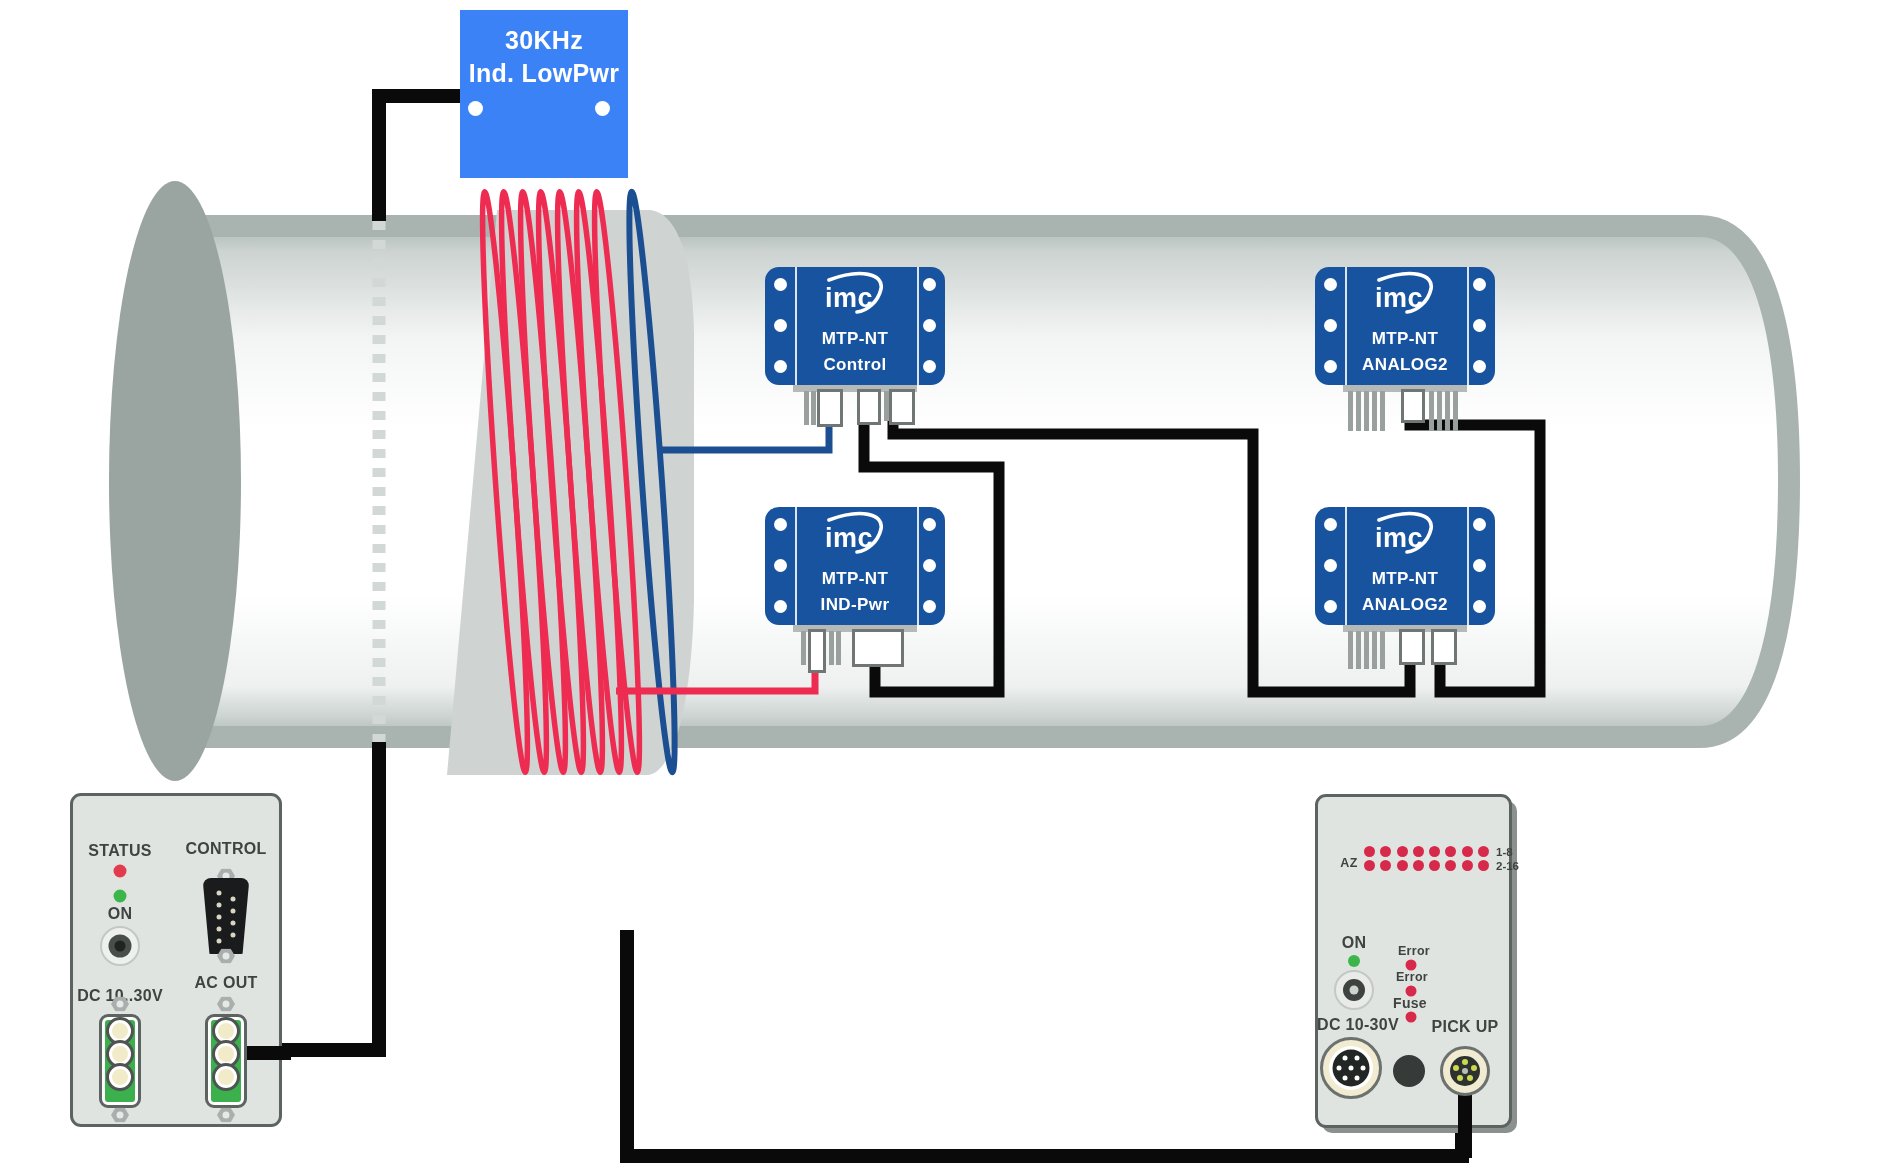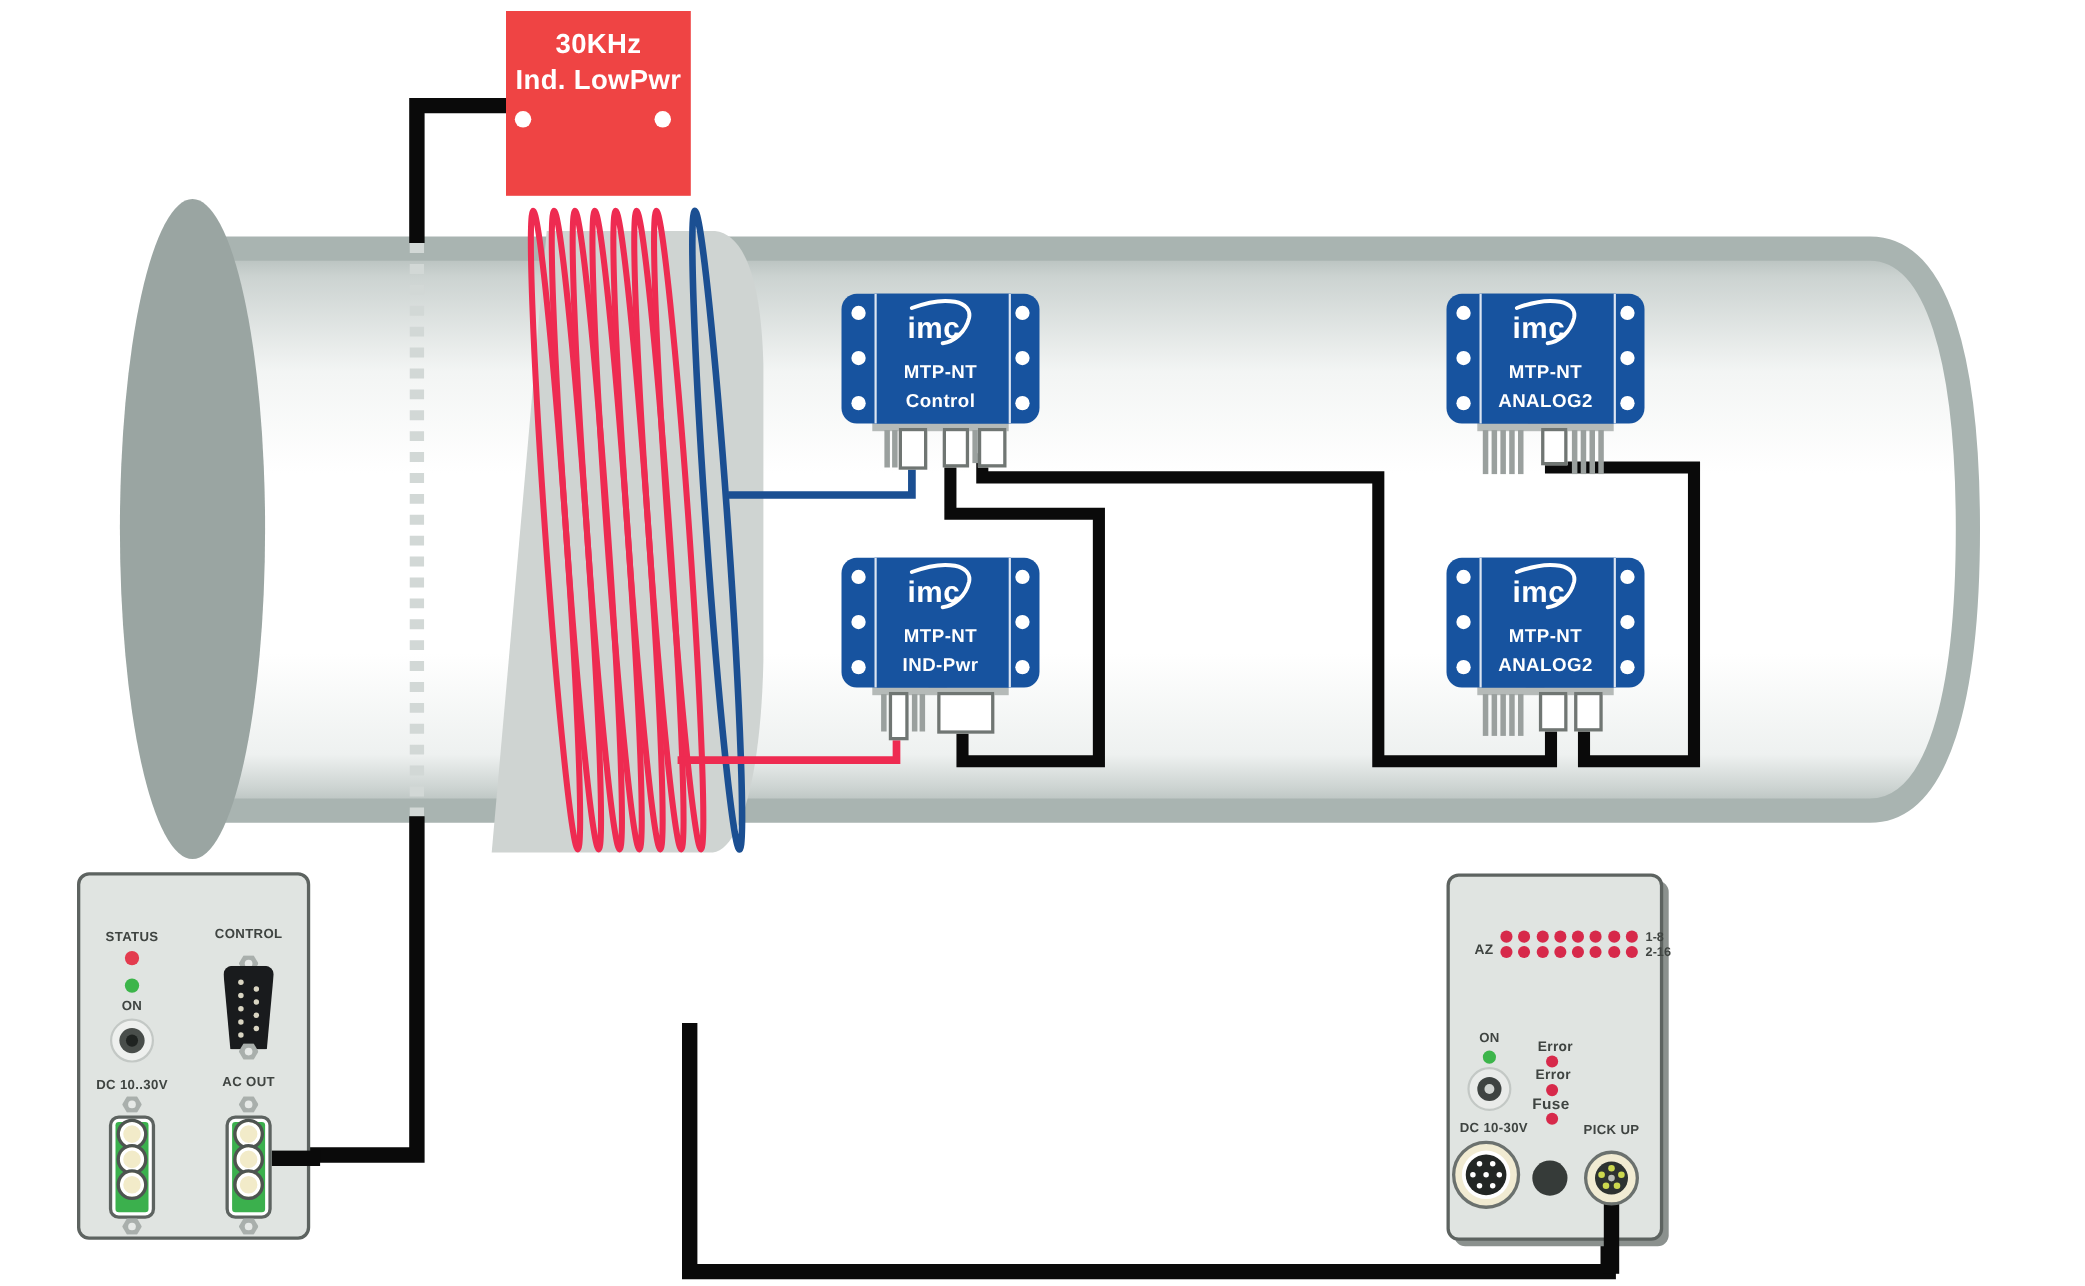--- a/index.html
+++ b/index.html
@@ -1,21 +1,21 @@
 <!DOCTYPE html>
 <html><head>
 <meta charset="utf-8">
 <style>
   html,body{margin:0;padding:0;background:#fff;}
   .stage{position:relative;width:1895px;height:1169px;background:#fff;
          font-family:"Liberation Sans",sans-serif;overflow:hidden;}
   .scene-svg{position:absolute;left:0;top:0;}
 
   
-  .blackbox{position:absolute;background:#ef4444;color:#fff;text-align:center;}
+  .blackbox{position:absolute;background:#3b82f6;color:#fff;text-align:center;}
   .bb-line{font-size:25px;line-height:33px;font-weight:600;letter-spacing:.3px;}
   .bb-hole{position:absolute;width:15px;height:15px;border-radius:50%;background:#fff;}
 
   
   .module{position:absolute;width:180px;height:150px;}
   .mod-body{position:absolute;left:0;top:0;width:180px;height:118px;background:#17539f;border-radius:14px;}
   .mod-panel{position:absolute;left:30px;top:0;width:120px;height:118px;background:#17539f;
              border-left:2px solid #dce5f2;border-right:2px solid #dce5f2;}
   .mod-holes{position:absolute;top:11px;display:flex;flex-direction:column;gap:28px;}
   .mod-holes.l{left:9px;} .mod-holes.r{left:158px;}
@@ -27,21 +27,21 @@
             font-size:17px;letter-spacing:.4px;}
   .mline1{top:62px;} .mline2{top:88px;}
   .mod-strip{position:absolute;left:28px;top:116px;width:124px;height:9px;background:#b5bab8;}
   .cbox{position:absolute;background:#fff;border:3px solid #707673;box-sizing:border-box;}
   .cpin{position:absolute;width:5px;background:#9aa09e;}
   .cdome{position:absolute;height:11px;background:#9aa09e;border-radius:9px 9px 0 0;}
 
   
   .panelbox{position:absolute;background:#e0e4e1;border:3px solid #5d6360;border-radius:11px;box-sizing:border-box;}
   .shadowed{box-shadow:6px 6px 0 -1px #8b918e;}
-  .cl{position:absolute;font-size:12px;font-weight:700;color:#3f4441;white-space:nowrap;
+  .cl{position:absolute;font-size:16px;font-weight:700;color:#3f4441;white-space:nowrap;
       transform:translate(-50%,-50%);letter-spacing:.3px;}
   .ll{position:absolute;font-size:11.5px;font-weight:700;color:#3f4441;white-space:nowrap;
       transform:translate(0,-50%);}
   .led{position:absolute;border-radius:50%;transform:translate(-50%,-50%);}
   .led.r{width:13px;height:13px;background:#e33b4e;}
   .led.g{width:13px;height:13px;background:#3cb54a;}
   .led.s{width:11px;height:11px;background:#d7294a;}
   .cir{position:absolute;border-radius:50%;transform:translate(-50%,-50%);box-sizing:border-box;}
   .nut{position:absolute;width:18px;height:15px;background:#a9afac;transform:translate(-50%,-50%);
        clip-path:polygon(25% 0,75% 0,100% 50%,75% 100%,25% 100%,0 50%);}
@@ -234,21 +234,21 @@
   <div class="panelbox" style="left:70px;top:793px;width:212px;height:334px;">
     <span class="stub" style="left:174px;top:250px;width:44px;height:14px;"></span>
 
     <span class="cl" style="left:47px;top:55px;">STATUS</span>
     <span class="led r" style="left:47px;top:75px;"></span>
     <span class="led g" style="left:47px;top:100px;"></span>
     <span class="cl" style="left:47px;top:118px;">ON</span>
     <span class="cir" style="left:47px;top:150px;width:40px;height:40px;background:#eef0ee;border:2px solid #c3c8c5;"></span>
     <span class="cir" style="left:47px;top:150px;width:23px;height:23px;background:#494e4b;"></span>
     <span class="cir" style="left:47px;top:150px;width:11px;height:11px;background:#1f2321;"></span>
-    <span class="cl" style="left:47px;top:190px;">DC 10..30V</span>
+    <span class="cl" style="left:47px;top:200px;">DC 10..30V</span>
 
     <span class="cl" style="left:153px;top:53px;">CONTROL</span>
     <span class="nut" style="left:153px;top:80px;"></span>
     <span class="nutdot" style="left:153px;top:80px;"></span>
     <span class="db9" style="left:153px;top:120px;"></span>
     <span class="dbdot" style="left:146px;top:97px;"></span>
     <span class="dbdot" style="left:146px;top:109px;"></span>
     <span class="dbdot" style="left:146px;top:121px;"></span>
     <span class="dbdot" style="left:146px;top:133px;"></span>
     <span class="dbdot" style="left:146px;top:145px;"></span>

